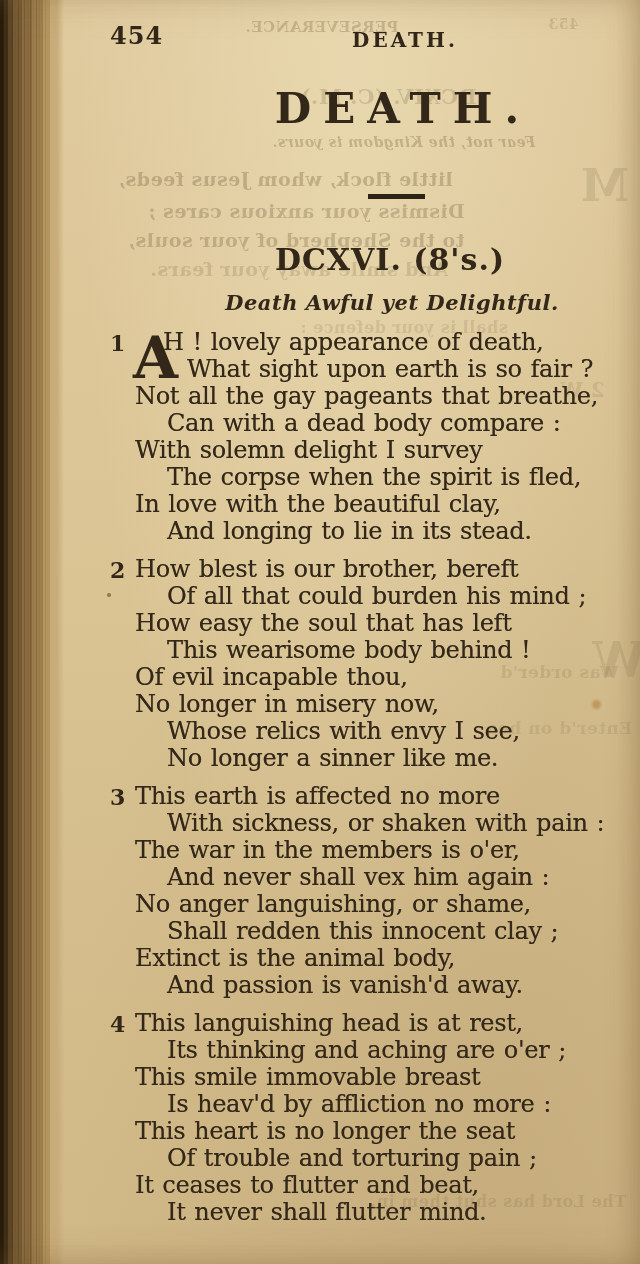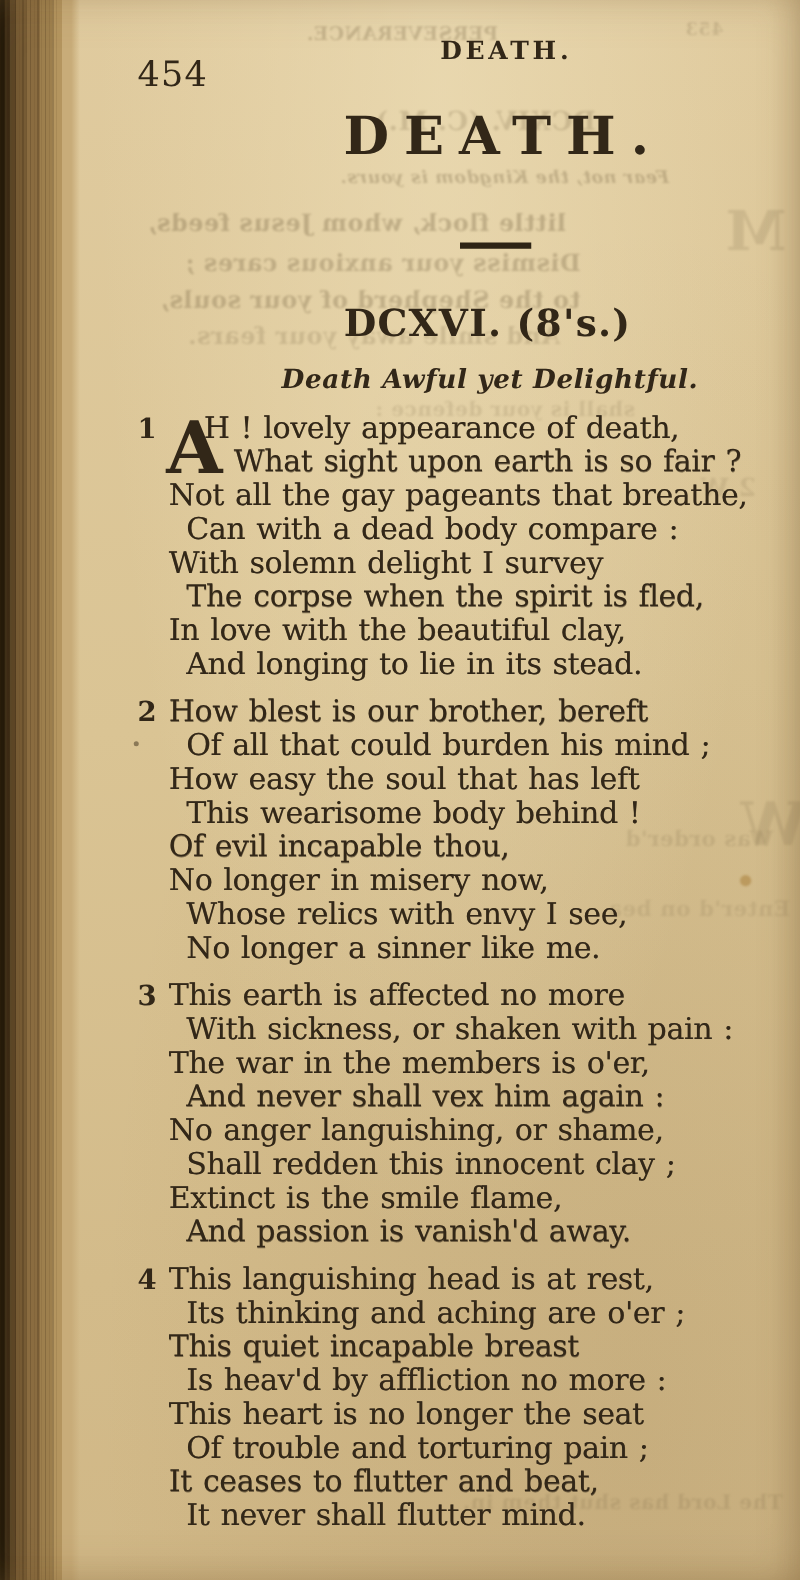--- a/index.html
+++ b/index.html
@@ -42,22 +42,22 @@
   .bleed-frag {
     position:absolute; color:#6f5d3c; white-space:nowrap;
     transform:scaleX(-1); filter:blur(0.7px);
     font-weight:bold; letter-spacing:0.5px;
   }
   .bleed-frag.it { font-style:italic; }
   .speck { position:absolute; border-radius:50%; z-index:2; }
   
   .print { position:absolute; inset:0; z-index:3; }
   .page-number {
-    position:absolute; left:110px; top:43px;
-    font-size:28px; font-weight:normal; letter-spacing:1px;
+    position:absolute; left:110px; top:21px;
+    font-size:24px; font-weight:bold; letter-spacing:1px;
   }
   .running-header {
     position:absolute; left:85px; top:28px; width:640px; text-align:center;
     font-size:20px; font-weight:bold; letter-spacing:3px;
   }
   .section-title {
     position:absolute; left:83px; top:84px; width:640px; text-align:center;
     font-size:42px; font-weight:bold; letter-spacing:12px;
   }
   .divider { position:absolute; left:368px; top:194px; width:57px; height:5px; background:#2e2415; }
@@ -72,21 +72,21 @@
   .verses { position:absolute; left:95px; top:329px; width:540px; }
   .verse { position:relative; padding-left:40px; margin-bottom:11px; }
   .verse-number { position:absolute; left:15px; top:1px; font-size:22px; font-weight:bold; }
   .drop-cap {
     position:absolute; left:38px; top:2px; font-size:58px; line-height:54px; font-weight:bold;
   }
   .verse-line {
     font-size:24px; line-height:27px; letter-spacing:-0.3px; word-spacing:1.5px;
     white-space:nowrap; text-shadow:0.2px 0.2px 0.4px rgba(50,39,24,0.55);
   }
-  .verse-line.indent { margin-left:14px; }
+  .verse-line.indent { margin-left:32px; }
   .verse-line.clear-cap { margin-left:28px; }
   .verse-line.indent.clear-cap { margin-left:52px; }
 </style>
 </head>
 <body>
 
 <div class="page">
 
   <div class="bleed-layer">
       <span class="bleed-frag" style="left: 245px; top: 18px; font-size: 15px; opacity: 0.28;">PERSEVERANCE.</span>
@@ -143,28 +143,28 @@
           <div class="verse-line indent">No longer a sinner like me.</div>
         </div>
         <div class="verse">
           <span class="verse-number">3</span>
           <div class="verse-line">This earth is affected no more</div>
           <div class="verse-line indent">With sickness, or shaken with pain :</div>
           <div class="verse-line">The war in the members is o'er,</div>
           <div class="verse-line indent">And never shall vex him again :</div>
           <div class="verse-line">No anger languishing, or shame,</div>
           <div class="verse-line indent">Shall redden this innocent clay ;</div>
-          <div class="verse-line">Extinct is the smile flame,</div>
+          <div class="verse-line">Extinct is the animal body,</div>
           <div class="verse-line indent">And passion is vanish'd away.</div>
         </div>
         <div class="verse">
           <span class="verse-number">4</span>
           <div class="verse-line">This languishing head is at rest,</div>
           <div class="verse-line indent">Its thinking and aching are o'er ;</div>
-          <div class="verse-line">This quiet incapable breast</div>
+          <div class="verse-line">This smile immovable breast</div>
           <div class="verse-line indent">Is heav'd by affliction no more :</div>
           <div class="verse-line">This heart is no longer the seat</div>
           <div class="verse-line indent">Of trouble and torturing pain ;</div>
           <div class="verse-line">It ceases to flutter and beat,</div>
           <div class="verse-line indent">It never shall flutter mind.</div>
         </div>
       </div>
   </div>
 
 </div>

